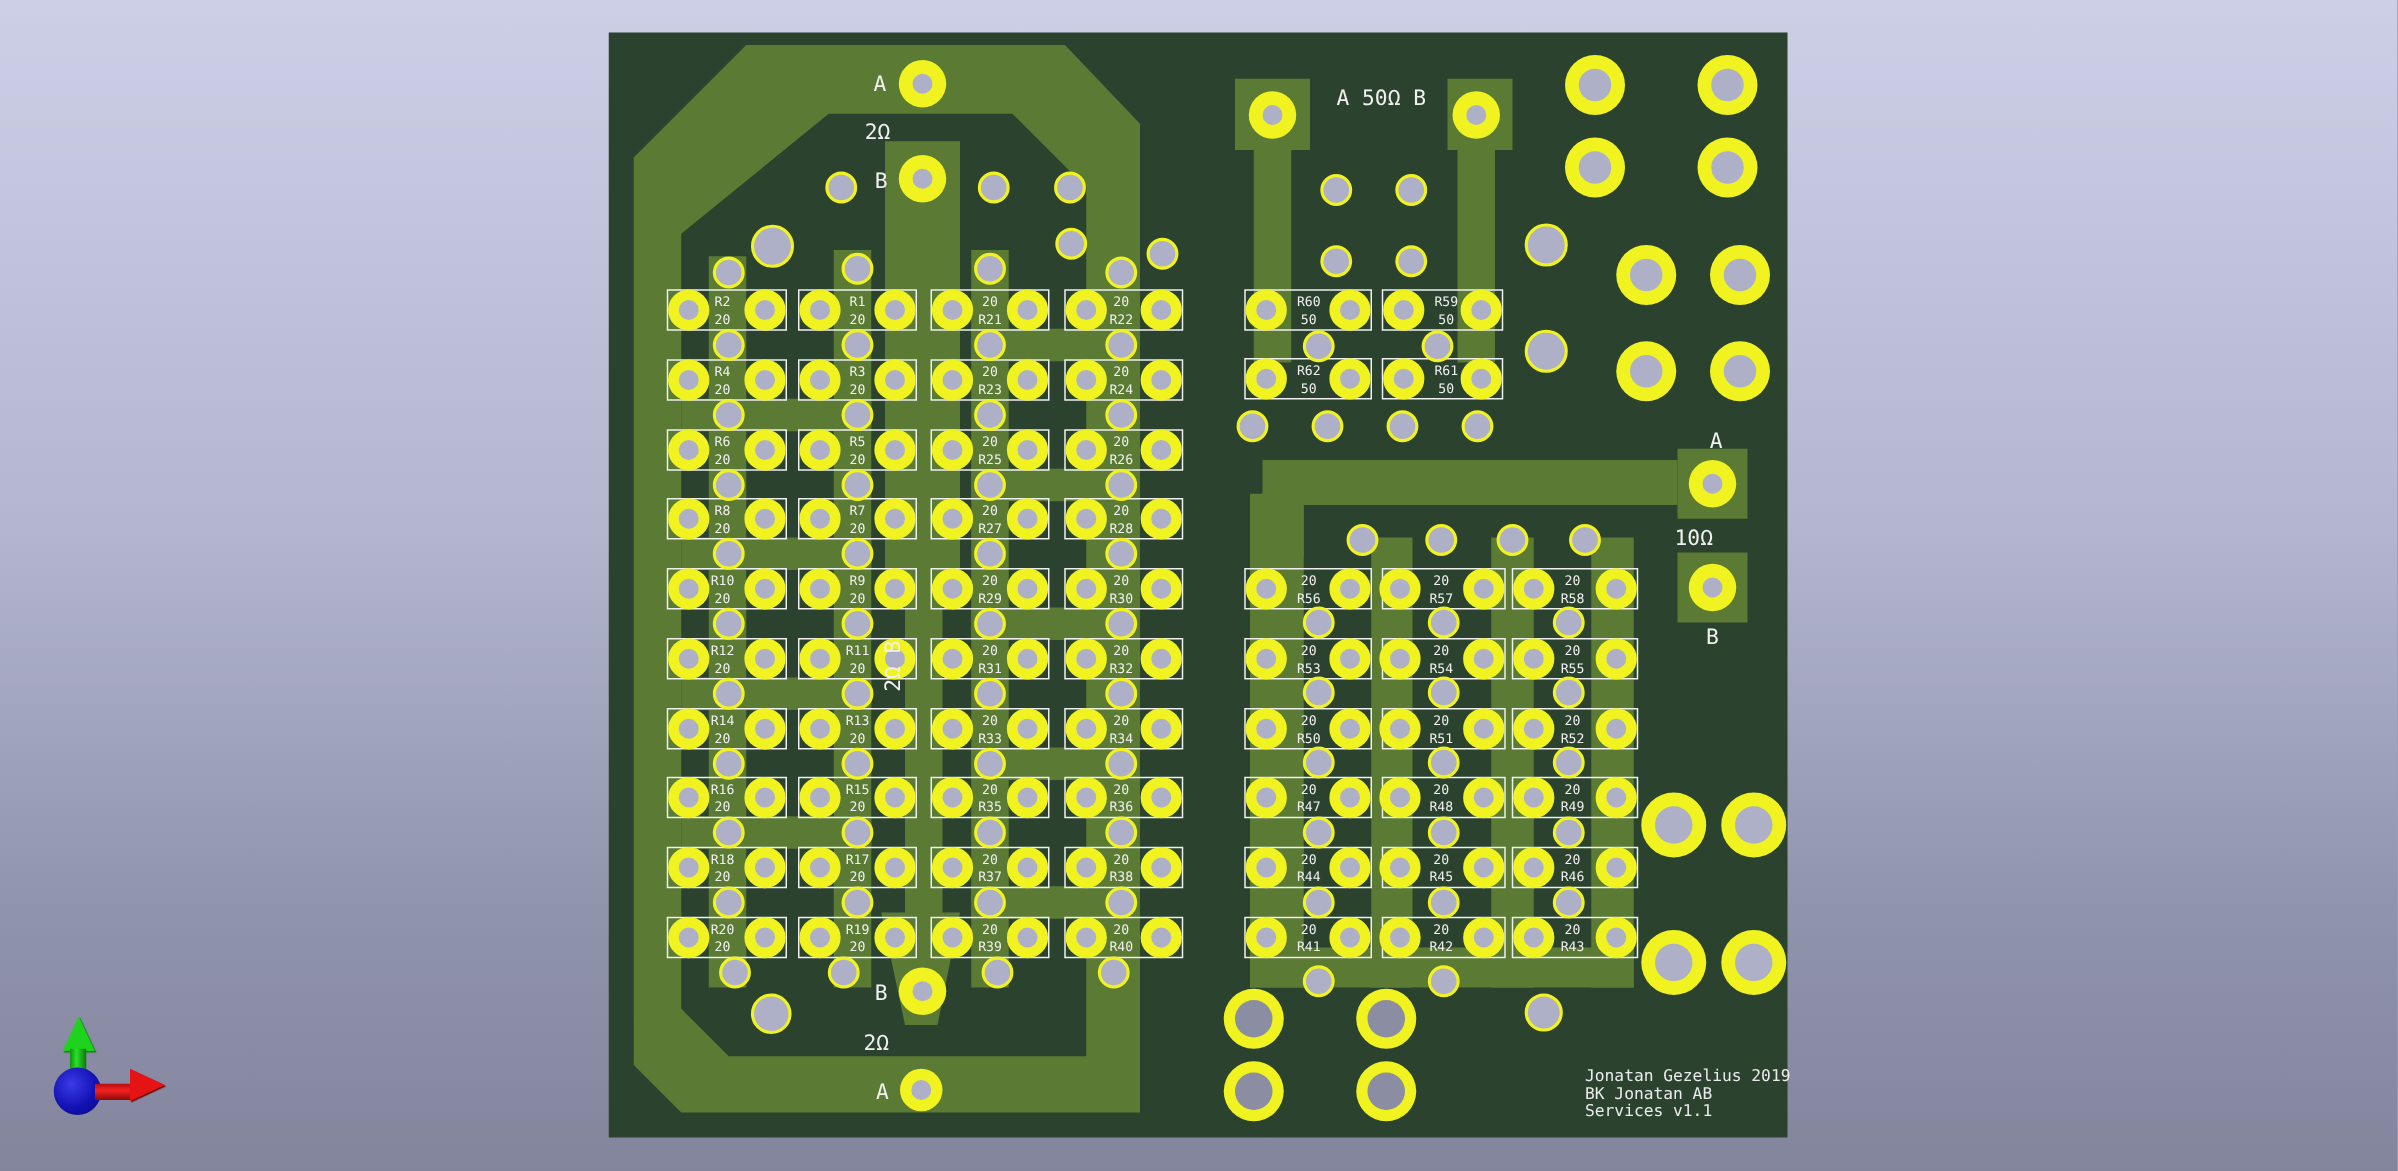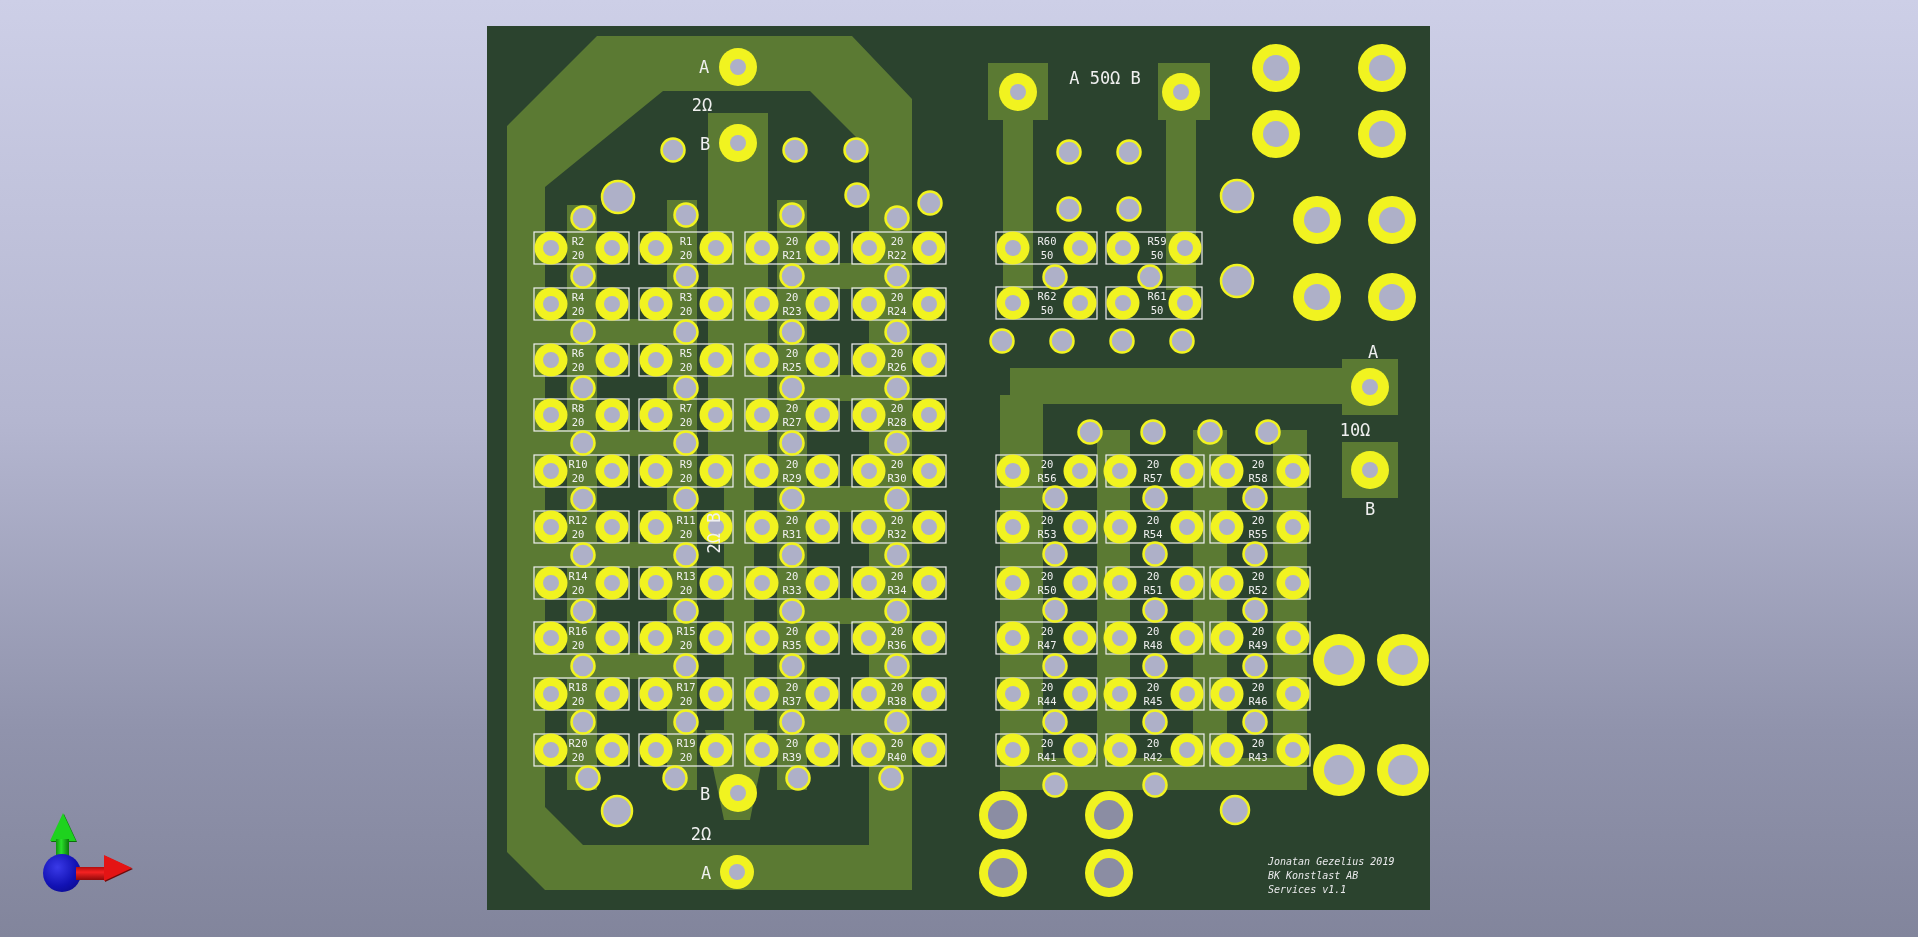--- a/index.html
+++ b/index.html
@@ -7,22 +7,22 @@
     position:relative;
     width:1918px;height:937px;
     overflow:hidden;
     background:linear-gradient(to bottom,#cdcfe7 0%,#b4b6d0 45%,#9093ac 78%,#82859c 100%);
     font-family:"DejaVu Sans Mono","Liberation Mono",monospace;
   }
   #pcb-svg{position:absolute;left:0;top:0;}
   #pcb-svg text{font-family:"DejaVu Sans Mono","Liberation Mono",monospace;fill:#f0f0f0;}
   #title-block{
     position:absolute;left:1268px;top:855px;
-    font-size:10px;line-height:14px;color:#eaeaec;
-    white-space:nowrap;letter-spacing:0px;font-style:italic;
+    font-size:13px;line-height:14px;color:#eaeaec;
+    white-space:nowrap;letter-spacing:0px;
   }
   
   #axis-gizmo{position:absolute;left:20px;top:805px;width:120px;height:115px;}
   .y-head{position:absolute;left:30px;top:8px;width:0;height:0;
     border-left:13px solid transparent;border-right:13px solid transparent;
     border-bottom:28px solid #1ed21e;filter:drop-shadow(1px 1px 0 #0b6e0b);}
   .y-shaft{position:absolute;left:36px;top:34px;width:13px;height:28px;
     background:linear-gradient(to right,#0f930f,#2ae02a 40%,#0b770b);}
   .origin-sphere{position:absolute;left:23px;top:49px;width:38px;height:38px;border-radius:50%;
     background:radial-gradient(circle at 38% 35%,#3a3ae8,#1212b4 55%,#07077c);}
@@ -643,21 +643,21 @@
       <text x="701" y="840" text-anchor="middle" font-size="17">2Ω</text>
       <text x="706" y="879" text-anchor="middle" font-size="17">A</text>
       <text x="1105" y="84" text-anchor="middle" font-size="17">A 50Ω B</text>
       <text x="1373" y="358" text-anchor="middle" font-size="17">A</text>
       <text x="1355" y="436" text-anchor="middle" font-size="17">10Ω</text>
       <text x="1370" y="515" text-anchor="middle" font-size="17">B</text>
     </svg>
 
   <div id="title-block">
     <div>Jonatan Gezelius 2019</div>
-    <div>BK Konstlast AB</div>
+    <div>BK Jonatan AB</div>
     <div>Services v1.1</div>
   </div>
 
   <div id="axis-gizmo">
     <div class="y-head"></div>
     <div class="y-shaft"></div>
     <div class="origin-sphere"></div>
     <div class="x-shaft"></div>
     <div class="x-head"></div>
   </div>

